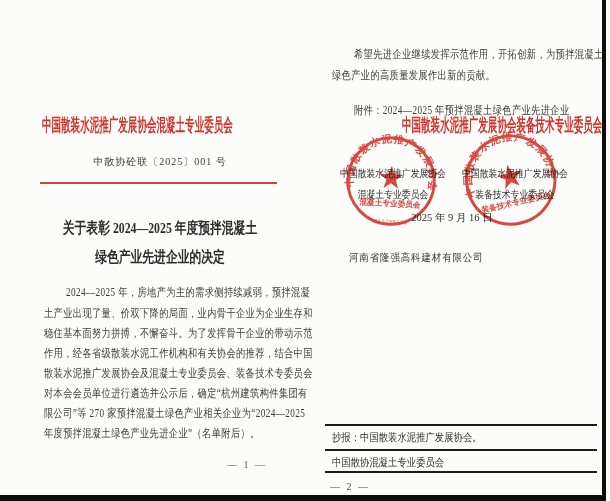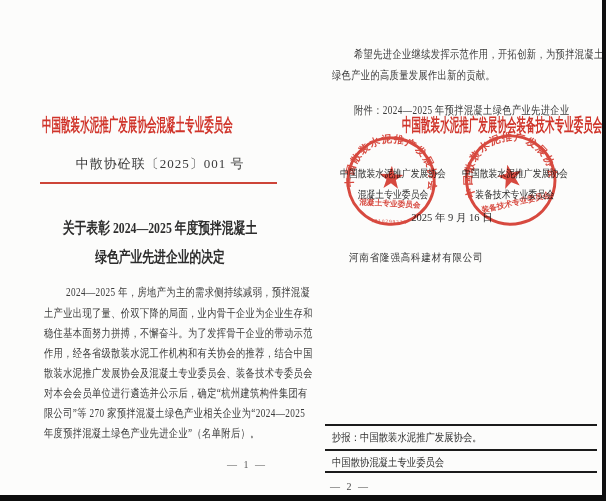--- a/index.html
+++ b/index.html
@@ -10,21 +10,21 @@
   
   #edge-right{left:602px;top:0;width:4px;height:501px;background:#0d0d0d;}
   #edge-bottom{left:0;top:495px;width:606px;height:6px;background:#0d0d0d;}
 
   
   #hdr{left:42px;top:84px;width:266px;display:flex;align-items:center;}
   .hdr-col{display:flex;flex-direction:row;}
   .hdr-line{font-size:18px;font-weight:bold;color:#d0342a;line-height:25px;
             transform:scaleX(.53);transform-origin:left center;white-space:nowrap;}
   #hdr-suffix{font-size:30px;font-weight:bold;color:#8b5cf6;margin-left:-94px;letter-spacing:1px;}
-  #doc-number{left:20px;top:155px;width:280px;text-align:center;font-size:13px;color:#3a3a3a;letter-spacing:1px;}
+  #doc-number{left:20px;top:155px;width:280px;text-align:center;font-size:10px;color:#3a3a3a;letter-spacing:1px;}
   #red-line{left:40px;top:182px;width:237px;height:2px;background:#cd4438;}
   .title-line{left:20px;width:280px;text-align:center;font-size:15.5px;font-weight:bold;color:#2c2c2c;
               transform:scaleX(.76);transform-origin:center;white-space:nowrap;}
   #title1{top:218px;}
   #title2{top:247px;}
   .bl{left:44px;width:250px;font-size:11.5px;color:#3b3b3b;transform:scaleX(.80);
       transform-origin:left center;white-space:nowrap;letter-spacing:.5px;}
   #bl0{top:285px;left:66px;}
   #bl1{top:306px;} #bl2{top:326px;} #bl3{top:346px;} #bl4{top:366px;}
   #bl5{top:386px;} #bl6{top:406px;} #bl7{top:426px;}

